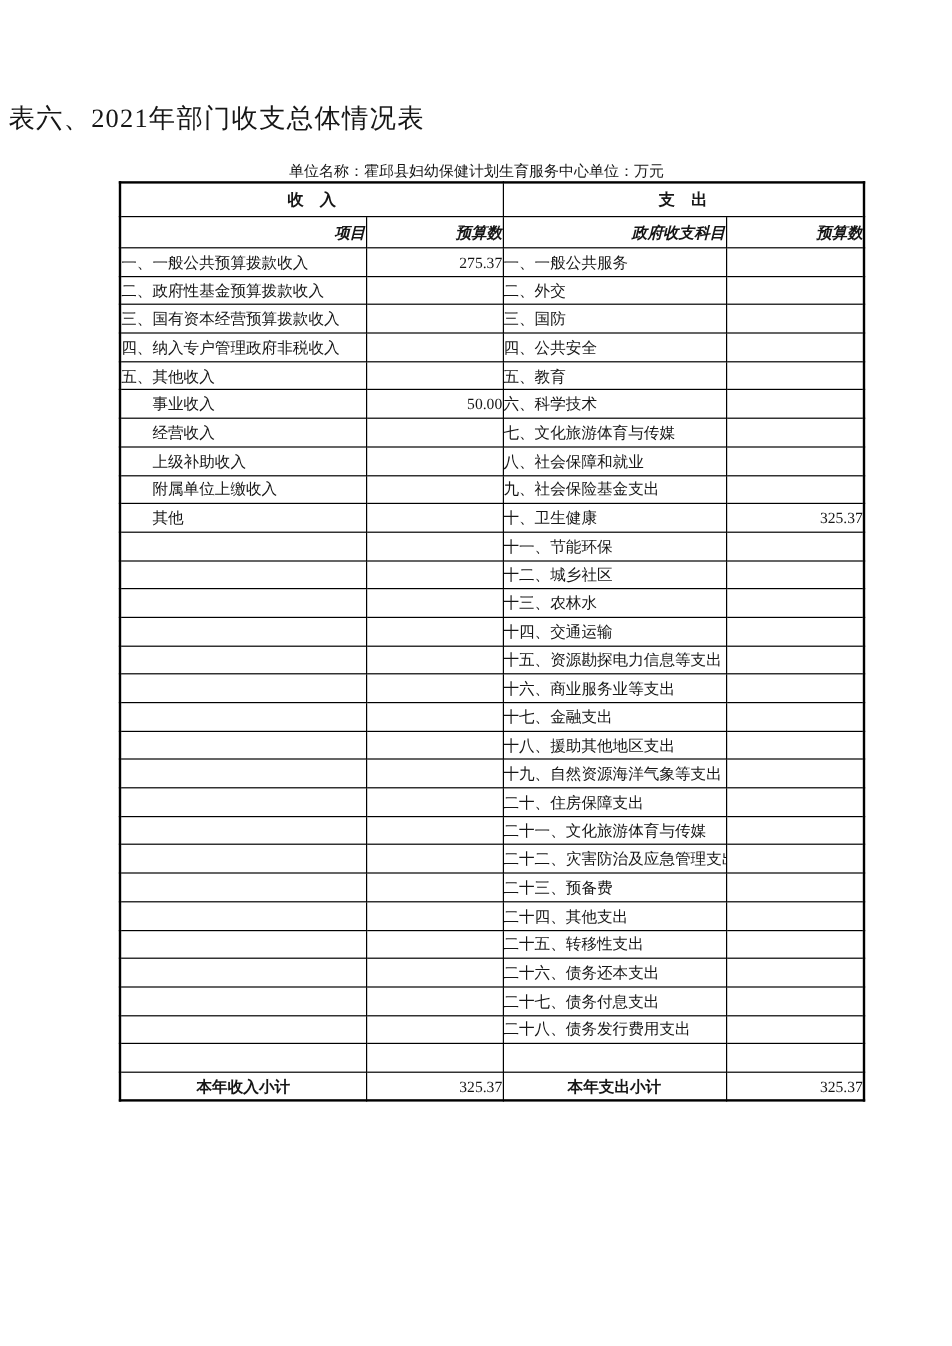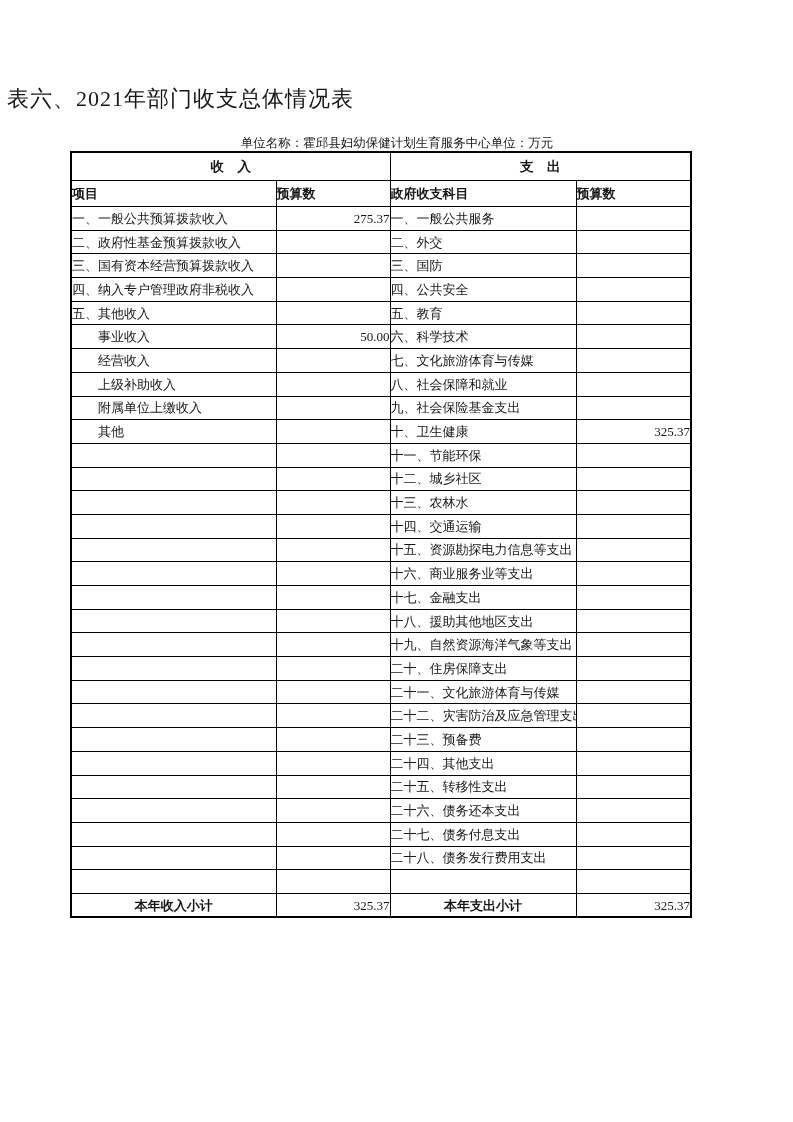--- a/index.html
+++ b/index.html
@@ -22,35 +22,35 @@
     letter-spacing:1px;margin:7px;
   }
 
   .meta-line{
     position:absolute;top:135px;left:87px;width:620px;
     display:flex;justify-content:center;align-items:flex-end;
     font-size:12.5px;
   }
 
   table.budget{
-    position:absolute;top:151px;left:70px;
+    position:absolute;top:151px;left:99px;
     width:620px;height:764px;
     border-collapse:collapse;table-layout:fixed;
     border:2px solid var(--line);
   }
   table.budget th,table.budget td{
     border:1px solid var(--line);
     padding:0;font-size:13px;line-height:1;
     overflow:hidden;white-space:nowrap;
     font-weight:normal;
   }
   tr.sec-header th{height:27px;font-weight:bold;font-size:13.5px;text-align:center;}
   
   th.sec-income{padding-right:72px;}
-  tr.col-header th{height:25px;font-weight:bold;text-align:left;}
+  tr.col-header th{height:25px;font-weight:bold;text-align:right;font-style:italic;}
   tbody tr{height:23.7px;}
   td.c-item{text-align:left;padding-left:5px;}
   td.c-item.sub{padding-left:26px;}
   td.c-val{text-align:right;padding-right:4px;margin-left:11px;}
   tr.row-total td.c-item{text-align:center;font-weight:bold;padding-left:0;}
 </style>
 </head>
 <body>
 
 <div class="page">

